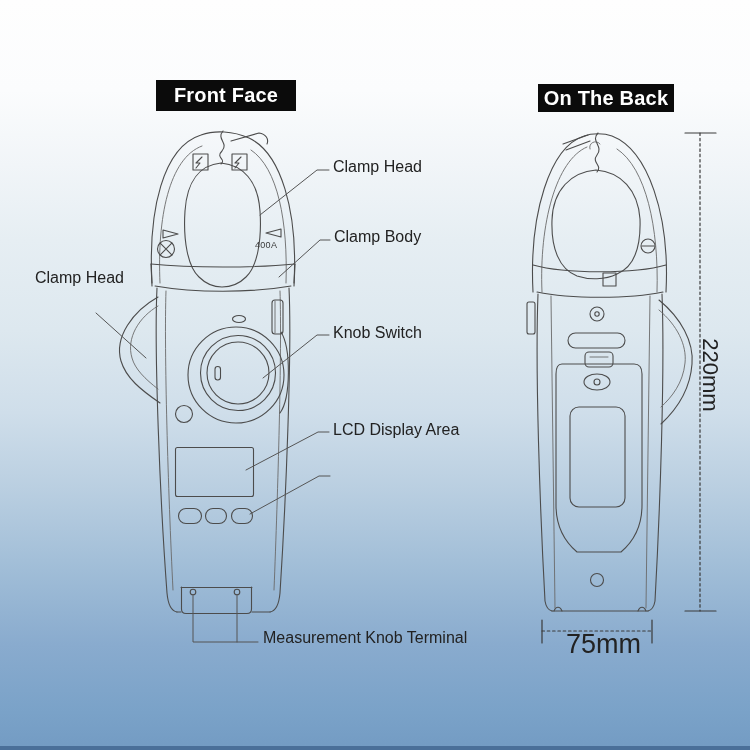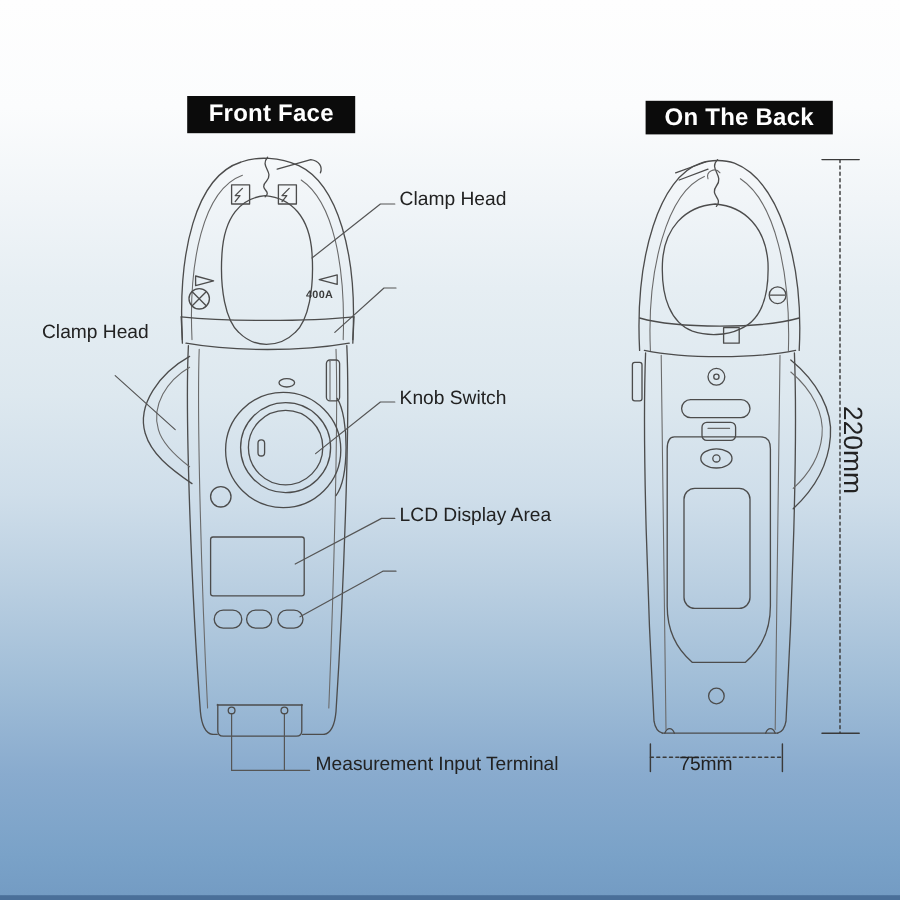--- a/index.html
+++ b/index.html
@@ -12,35 +12,35 @@
       #89abce 86%, #7aa2c8 95%, #739bc3 100%);
   }
   .bottom-bar{position:absolute;left:0;bottom:0;width:750px;height:4px;background:#4a6f99;}
   svg.lineart{position:absolute;left:0;top:0;}
   .hdr{
     position:absolute;background:#0b0b0b;color:#ffffff;
     display:flex;align-items:center;justify-content:center;
     font-size:20px;font-weight:600;letter-spacing:.2px;
   }
   .hdr-front{left:156px;top:80px;width:140px;height:31px;text-align:right;}
-  .hdr-back{left:538px;top:84px;width:156px;height:28px;}
+  .hdr-back{left:538px;top:84px;width:136px;height:28px;}
   .label{position:absolute;font-size:16px;color:#222;white-space:nowrap;line-height:1.1;}
   .lbl-clamp-head{left:333px;top:158px;}
   .lbl-clamp-body{left:334px;top:228px;}
   .lbl-knob{left:333px;top:324px;}
   .lbl-lcd{left:333px;top:421px;}
   .lbl-keys{left:334px;top:465px;}
   .lbl-trip{left:35px;top:265px;line-height:25px;}
   .lbl-measure{left:263px;top:629px;}
-  .dim-h{position:absolute;left:566px;top:629px;font-size:16px;color:#222;white-space:nowrap;}
+  .dim-h{position:absolute;left:566px;top:629px;font-size:27px;color:#222;white-space:nowrap;}
   .dim-v{
     position:absolute;left:710px;top:375px;font-size:22px;color:#222;white-space:nowrap;
     transform:translate(-50%,-50%) rotate(90deg);
   }
-  .rating{position:absolute;left:255px;top:240px;font-size:9px;font-weight:bold;color:#3a3a3a;letter-spacing:.3px;}
+  .rating{position:absolute;left:255px;top:240px;font-size:9px;font-weight:normal;color:#3a3a3a;letter-spacing:.3px;}
 </style>
 </head>
 <body>
 
 <div class="canvas">
 
   <svg class="lineart" width="750" height="750" viewBox="0 0 750 750" fill="none" stroke="#4c4c4c" stroke-width="1.1" stroke-linecap="round" stroke-linejoin="round">
 
     <g>
       <g>
@@ -150,25 +150,26 @@
   </svg>
 
   <div class="hdr hdr-front">
     <span>Front Face</span>
   </div>
   <div class="hdr hdr-back">
     <span>On The Back</span>
   </div>
 
   <div class="label lbl-clamp-head">Clamp Head</div>
+  <div class="label lbl-clamp-body">Clamp Body</div>
   <div class="label lbl-trip">
     <div>Clamp Head</div>
   </div>
   <div class="label lbl-lcd">LCD Display Area</div>
   <div class="label lbl-knob">Knob Switch</div>
-  <div class="label lbl-measure">Measurement Input Terminal</div>
+  <div class="label lbl-measure">Measurement Knob Terminal</div>
 
   <div class="dim-v">220mm</div>
   <div class="dim-h">75mm</div>
   <div class="rating">400A</div>
 
   <div class="bottom-bar"></div>
 </div>
 
 </body></html>

